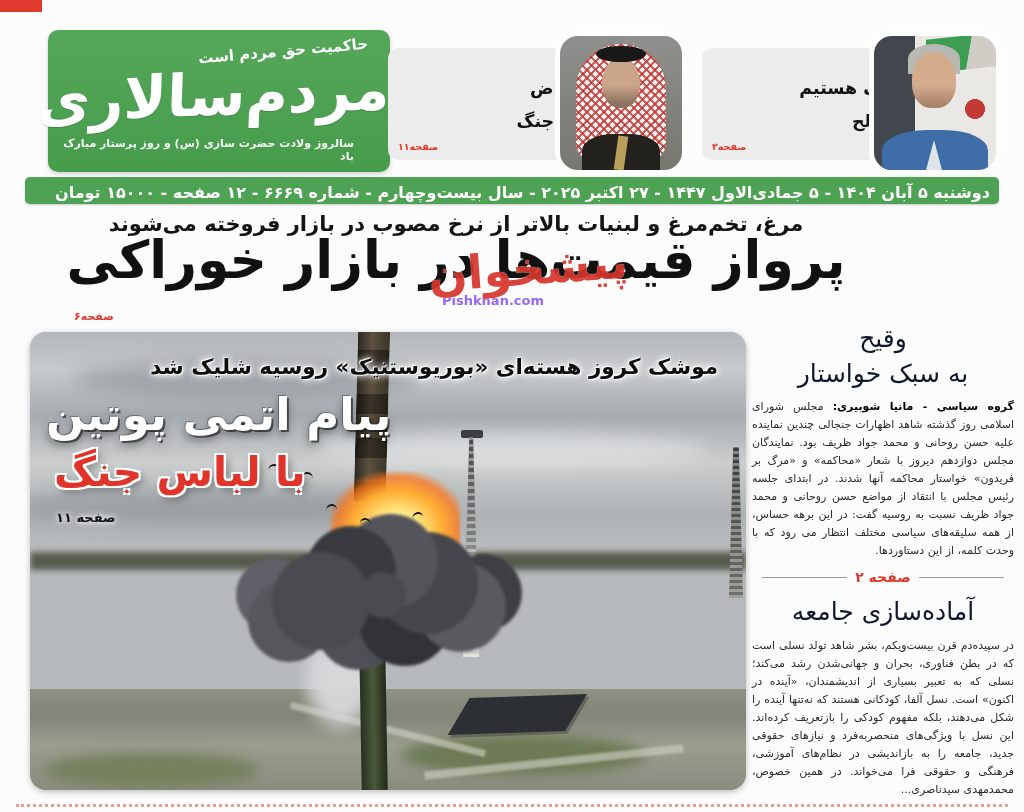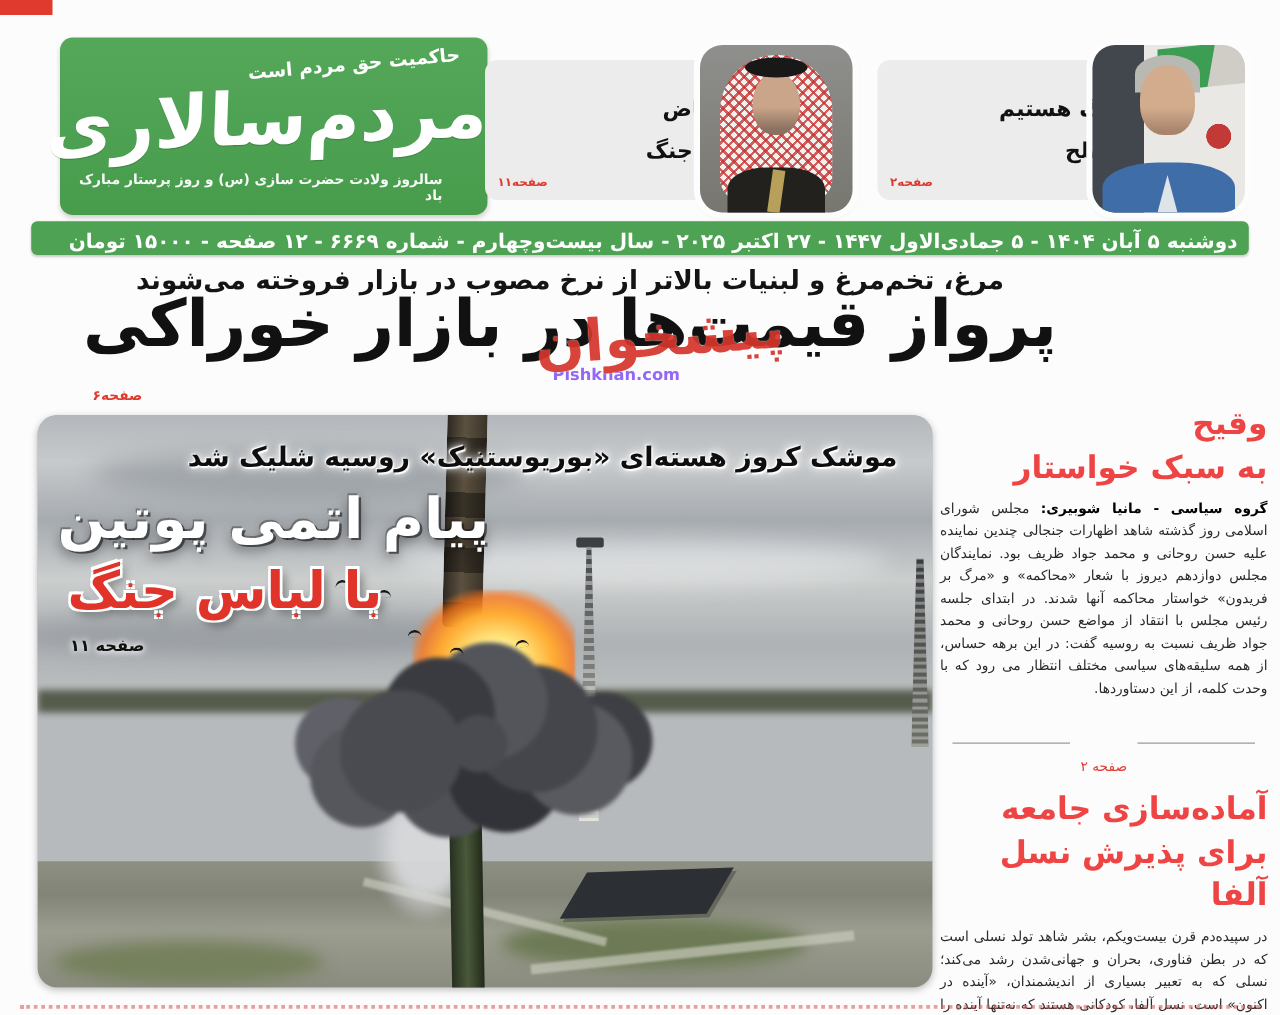--- a/index.html
+++ b/index.html
@@ -145,28 +145,28 @@
         text-shadow:2px 2px 0 rgba(20,20,25,.6), -1px -1px 0 rgba(20,20,25,.35), 0 4px 10px rgba(0,0,0,.45); }
   .ph-red { position:absolute; left:24px; top:116px; z-index:8; direction:rtl; font-size:41px;
         font-weight:900; color:#e0342a; white-space:nowrap;
         text-shadow:2px 2px 0 #fff,-2px -2px 0 #fff,2px -2px 0 #fff,-2px 2px 0 #fff,4px 4px 8px rgba(0,0,0,.4); }
   .ph-page { position:absolute; left:26px; top:178px; z-index:8; direction:rtl; font-size:13px;
         font-weight:900; color:#101010; text-shadow:0 0 5px #fff,0 0 8px #fff; }
 
   
   .col { position:absolute; left:752px; top:322px; width:262px; direction:rtl; }
   .article { margin-bottom:2px; }
-  .a-title { text-align:right; font-size:25px; font-weight:700; color:#ef4444; line-height:1.38;
+  .a-title { text-align:center; font-size:25px; font-weight:400; color:#0f172a; line-height:1.38;
         letter-spacing:-.5px; }
   .a-body { margin-top:7px; font-size:11px; line-height:1.64; color:#2a2a2a; text-align:justify;
         text-align-last:right; }
   .a-body b { color:#000; }
   .divider { display:flex; align-items:center; justify-content:center; gap:8px; margin:9px 10px 10px; }
   .divider .dl { flex:1; height:1px; background:#9a9a9a; }
-  .divider .pg { color:#e03a2e; font-size:11px; font-weight:normal; white-space:nowrap;margin-top:38px; }
+  .divider .pg { color:#e03a2e; font-size:14px; font-weight:bold; white-space:nowrap; }
 
   .bottom-dots { position:absolute; left:16px; right:16px; top:804px;
         border-top:3px dotted rgba(224,96,86,.6); }
 </style>
 </head>
 <body>
 
 <div class="page">
 
   <div class="corner-mark"></div>
@@ -260,21 +260,20 @@
       <p class="a-body"><b>گروه سیاسی - مانیا شوبیری:</b> <span>مجلس شورای اسلامی روز گذشته شاهد اظهارات جنجالی چندین نماینده علیه حسن روحانی و محمد جواد ظریف بود. نمایندگان مجلس دوازدهم دیروز با شعار «محاکمه» و «مرگ بر فریدون» خواستار محاکمه آنها شدند. در ابتدای جلسه رئیس مجلس با انتقاد از مواضع حسن روحانی و محمد جواد ظریف نسبت به روسیه گفت: در این برهه حساس، از همه سلیقه‌های سیاسی مختلف انتظار می رود که با وحدت کلمه، از این دستاوردها.</span></p>
       <div class="divider">
         <span class="dl"></span>
         <span class="pg">صفحه ۲</span>
         <span class="dl"></span>
       </div>
     </article>
 
     <article class="article">
       <h2 class="a-title">آماده‌سازی جامعه</h2>
-      <h2 class="a-title">برای پذیرش نسل آلفا</h2>
       <p class="a-body"><span>در سپیده‌دم قرن بیست‌ویکم، بشر شاهد تولد نسلی است که در بطن فناوری، بحران و جهانی‌شدن رشد می‌کند؛ نسلی که به تعبیر بسیاری از اندیشمندان، «آینده در اکنون» است. نسل آلفا، کودکانی هستند که نه‌تنها آینده را شکل می‌دهند، بلکه مفهوم کودکی را بازتعریف کرده‌اند. این نسل با ویژگی‌های منحصربه‌فرد و نیازهای حقوقی جدید، جامعه را به بازاندیشی در نظام‌های آموزشی، فرهنگی و حقوقی فرا می‌خواند. در همین خصوص، محمدمهدی سیدناصری...</span></p>
 
     </article>
 
   </aside>
 
   <div class="bottom-dots"></div>
 
 </div>
 

